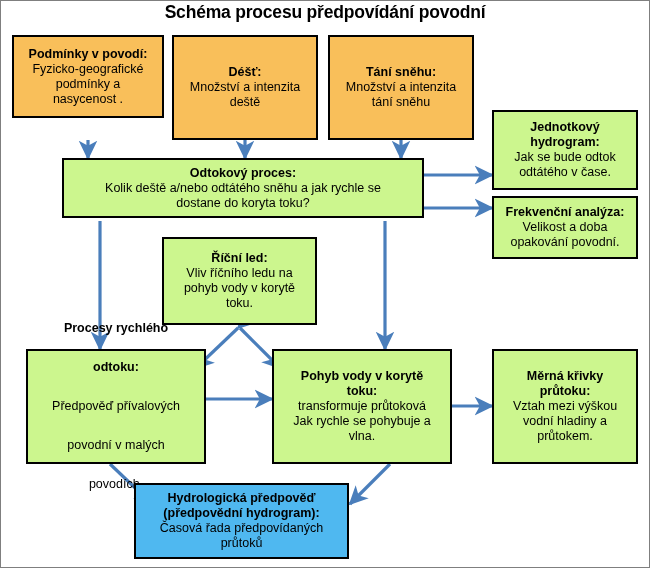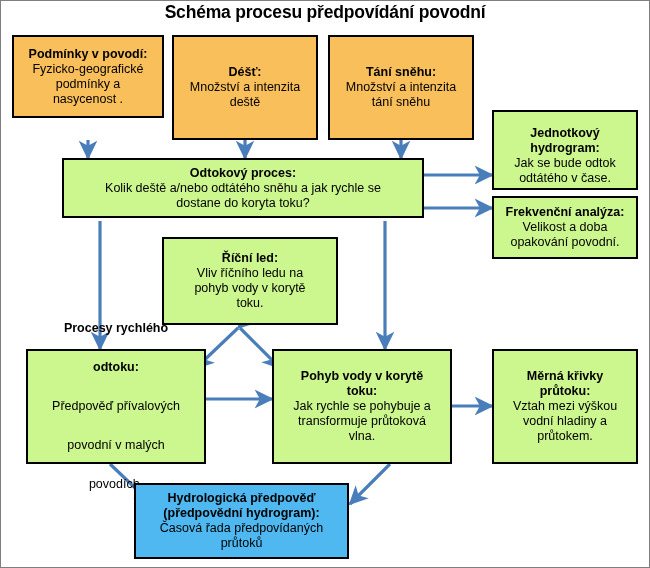--- a/index.html
+++ b/index.html
@@ -98,53 +98,53 @@
   <div class="bd">Množství a intenzita</div>
   <div class="bd">tání sněhu</div>
 </div>
 
 <div class="box green" style="left:62px;top:158px;width:362px;height:60px;">
   <div class="hd">Odtokový proces:</div>
   <div class="bd">Kolik deště a/nebo odtátého sněhu a jak rychle se</div>
   <div class="bd">dostane do koryta toku?</div>
 </div>
 
-<div class="box green" style="left:492px;top:110px;width:146px;height:80px;justify-content:flex-end;">
+<div class="box green" style="left:492px;top:110px;width:146px;height:80px;">
   <div class="hd">Jednotkový</div>
   <div class="hd">hydrogram:</div>
   <div class="bd">Jak se bude odtok</div>
   <div class="bd">odtátého v čase.</div>
 </div>
 
 <div class="box green" style="left:492px;top:196px;width:146px;height:63px;">
   <div class="hd">Frekvenční analýza:</div>
   <div class="bd">Velikost a doba</div>
   <div class="bd">opakování povodní.</div>
 </div>
 
-<div class="box green" style="left:162px;top:237px;width:176px;height:88px;align-items:center;">
+<div class="box green" style="left:162px;top:237px;width:155px;height:88px;align-items:center;">
   <div class="hd">Říční led:</div>
   <div class="bd">Vliv říčního ledu na</div>
   <div class="bd">pohyb vody v korytě</div>
   <div class="bd">toku.</div>
 </div>
 
 <div class="box green" style="left:26px;top:349px;width:180px;height:115px;gap:24px;">
   <div class="hd">Procesy rychlého</div>
   <div class="hd">odtoku:</div>
   <div class="bd">Předpověď  přívalových</div>
   <div class="bd">povodní v malých</div>
   <div class="bd">povodích.</div>
 </div>
 
 <div class="box green" style="left:272px;top:349px;width:180px;height:115px;">
   <div class="hd">Pohyb vody v korytě</div>
   <div class="hd">toku:</div>
+  <div class="bd">transformuje průtoková</div>
   <div class="bd">Jak rychle se pohybuje a</div>
-  <div class="bd">transformuje průtoková</div>
   <div class="bd">vlna.</div>
 </div>
 
 <div class="box green" style="left:492px;top:349px;width:146px;height:115px;">
   <div class="hd">Měrná křivky</div>
   <div class="hd">průtoku:</div>
   <div class="bd">Vztah mezi  výškou</div>
   <div class="bd">vodní hladiny a</div>
   <div class="bd">průtokem.</div>
 </div>

